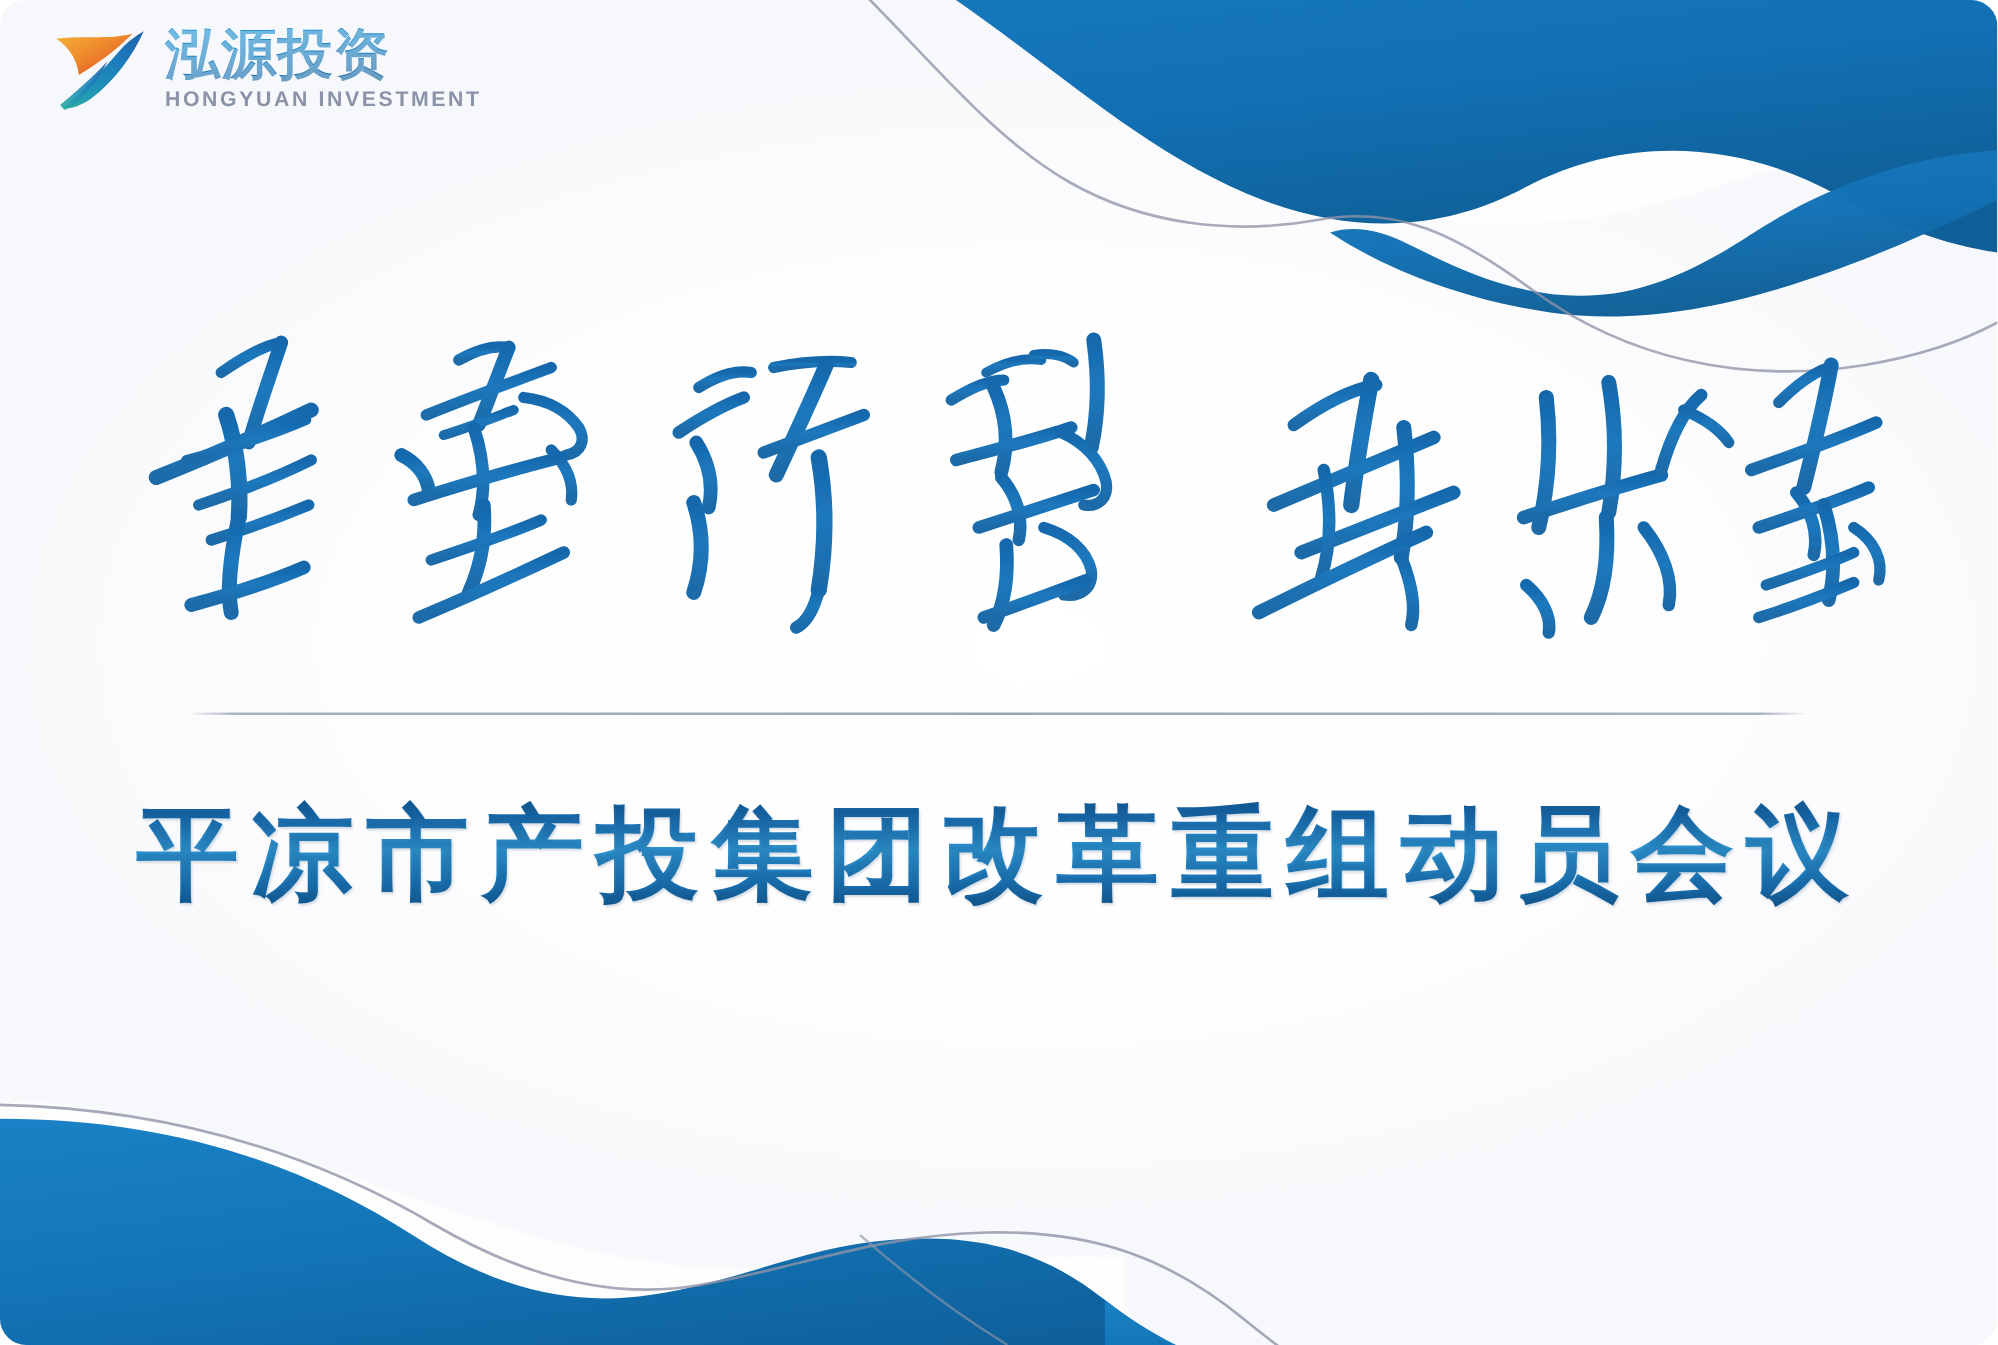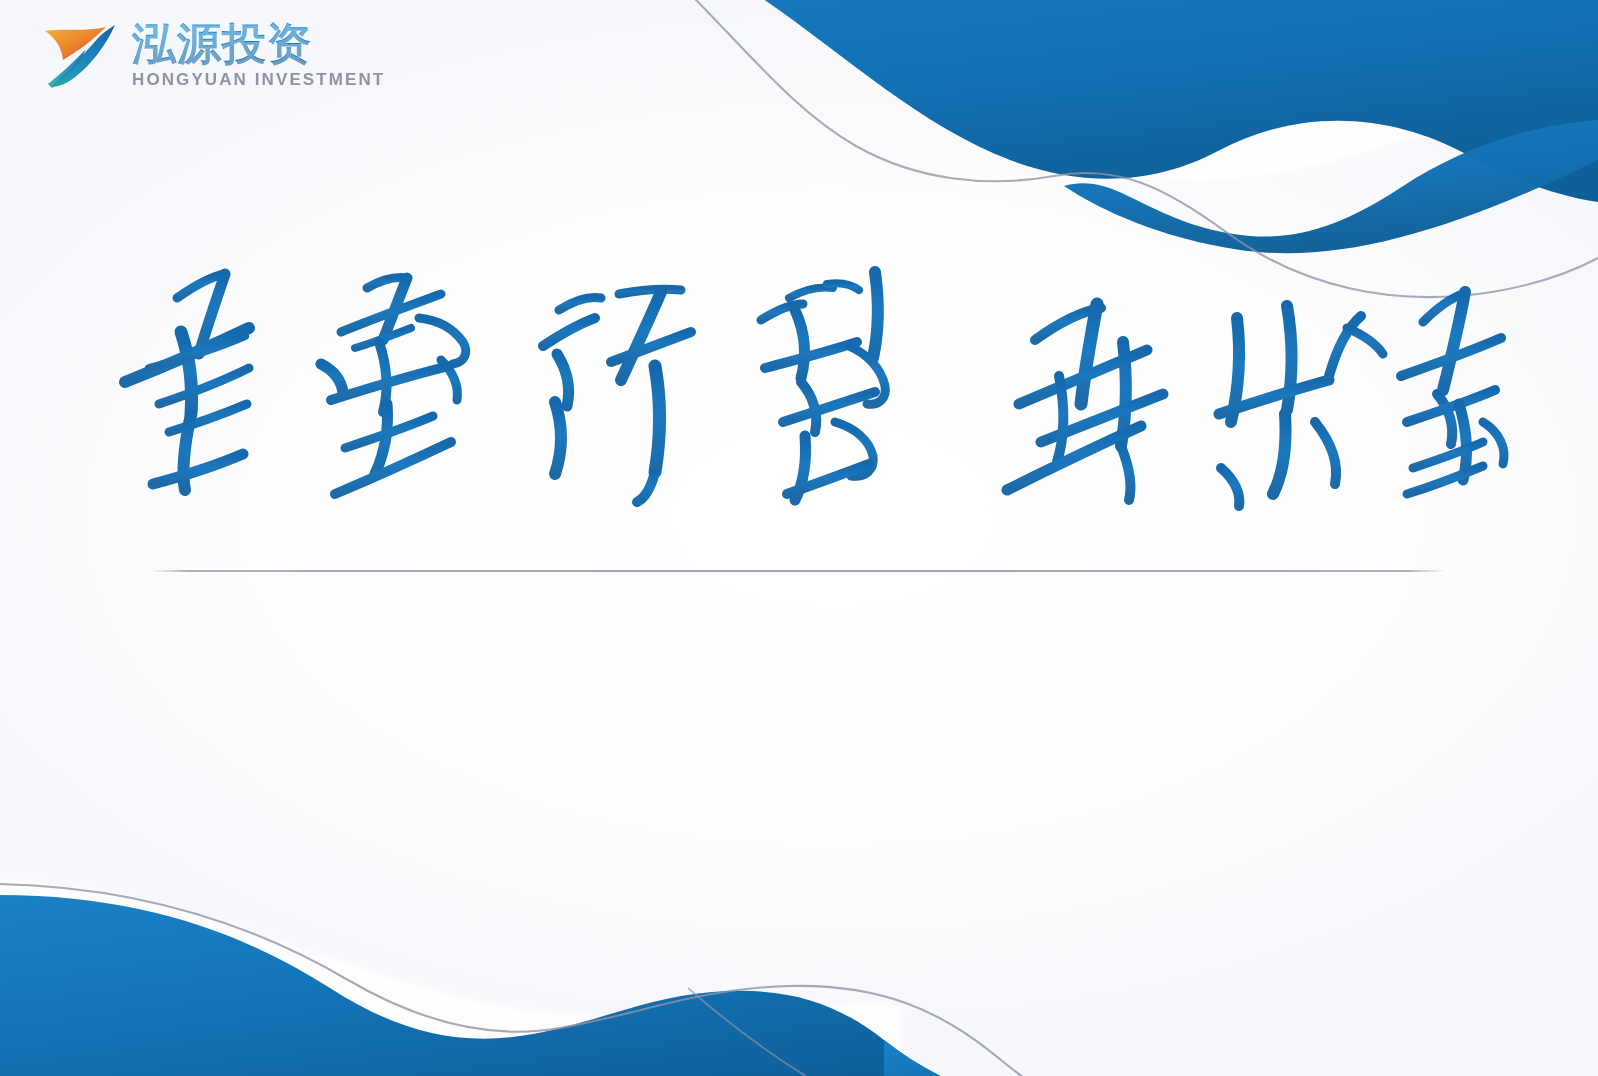--- a/index.html
+++ b/index.html
@@ -13,20 +13,21 @@
   }
 
   #stage {
     position: relative;
     width: 1598px;
     height: 1076px;
     overflow: hidden;
     background: #ffffff;
     background-image:
       radial-gradient(ellipse 900px 500px at 52% 48%, #ffffff 0%, #fdfdfe 60%, #f7f8fb 100%);
+    border-radius: 21px;
   }
 
   
   #waves {
     position: absolute;
     inset: 0;
     width: 100%;
     height: 100%;
     pointer-events: none;
   }
@@ -336,14 +337,15 @@
         <path d="M1324,232 C 1348,224 1372,216 1394,206" stroke-width="9"></path>
         <path d="M1318,258 C 1344,250 1370,240 1394,230" stroke-width="9"></path>
         <path d="M1394,186 C 1410,196 1418,212 1414,228" stroke-width="9"></path>
       </g>
     </svg>
     <span class="calli-fallback">重整行装 再出发</span>
   </div>
 
   <div class="divider"></div>
 
+  <div class="subtitle">平凉市产投集团改革重组动员会议</div>
 
 </div>
 
 </body></html>

